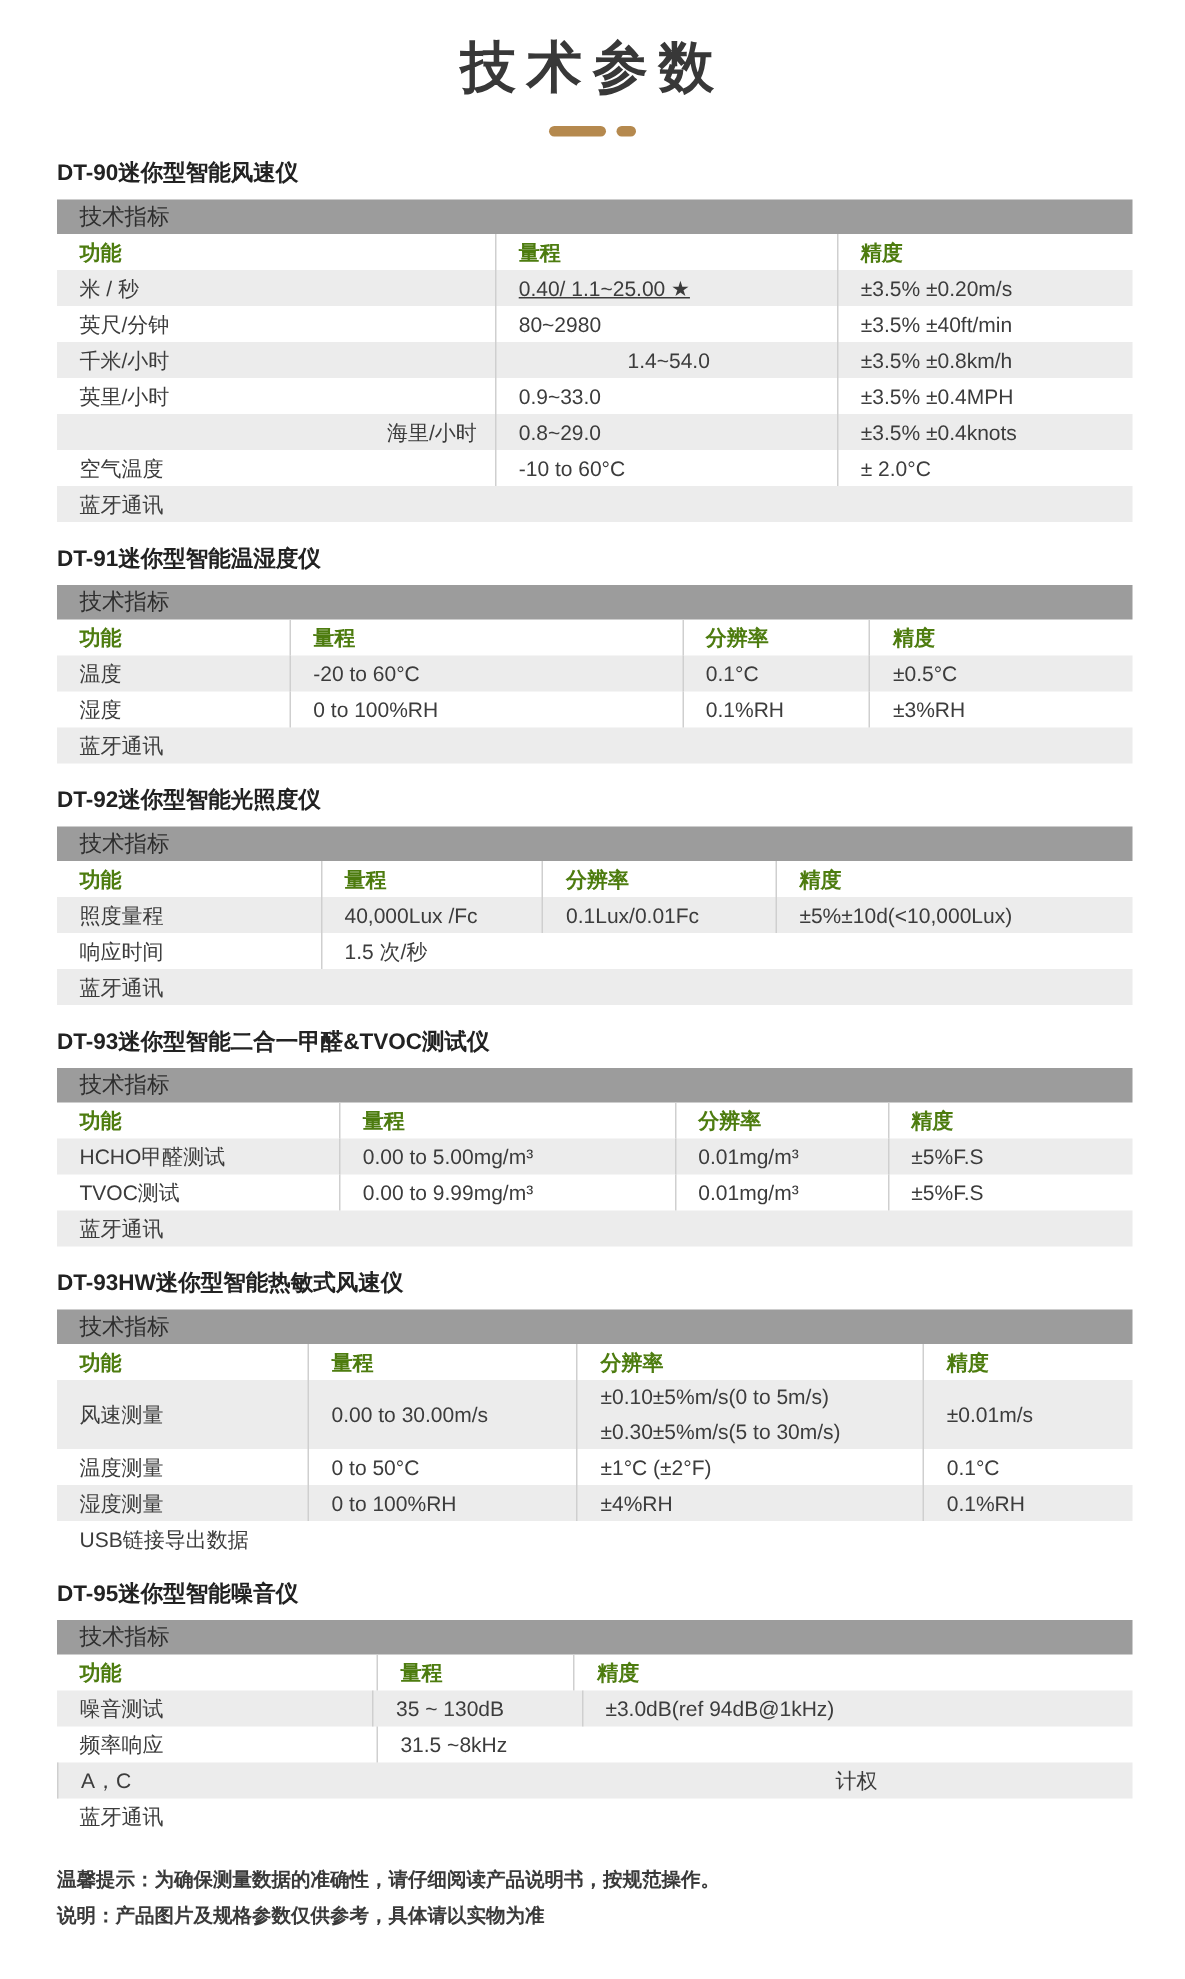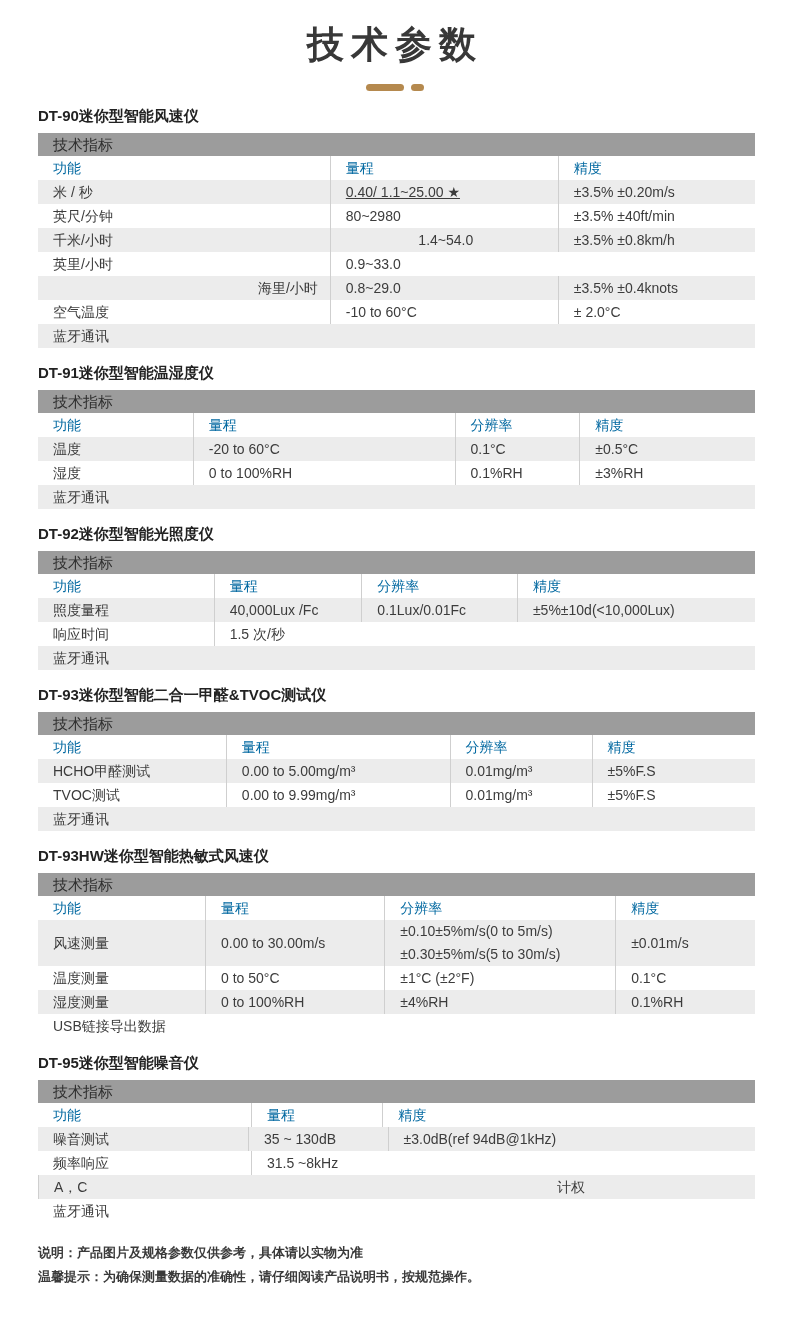--- a/index.html
+++ b/index.html
@@ -55,21 +55,21 @@
     box-sizing:border-box;
     padding:0 12px 0 15px;
     font-size:14px;
     display:flex;
     flex-direction:column;
     justify-content:center;
     min-height:24px;
   }
   .tcell.div{border-left:1px solid var(--divider);}
   .tcell .line{line-height:23px;white-space:nowrap;}
-  .trow.header .tcell .line{color:#0369a1;}
+  .trow.header .tcell .line{color:#4d7c0f;font-weight:bold;}
   .full-row{
     font-size:14px;line-height:24px;min-height:24px;
     padding-left:15px;box-sizing:border-box;
   }
   .full-row.stripe{background:var(--stripe);}
   .notes{margin:18px 35px 0 38px;padding-bottom:24px;}
   .note-line{
     font-size:13px;
     font-weight:bold;
     color:#3a3a3a;
@@ -135,20 +135,23 @@
               <div class="line">±3.5% ±0.8km/h</div>
             </div>
           </div>
           <div class="trow">
             <div class="tcell" style="width: 40.7%;">
               <div class="line">英里/小时</div>
             </div>
             <div class="tcell div" style="width: 31.8%;">
               <div class="line">0.9~33.0</div>
             </div>
+            <div class="tcell div" style="width: 27.5%;">
+              <div class="line">±3.5% ±0.4MPH</div>
+            </div>
           </div>
           <div class="trow stripe">
             <div class="tcell" style="width: 40.7%; text-align: right;">
               <div class="line">海里/小时</div>
             </div>
             <div class="tcell div" style="width: 31.8%;">
               <div class="line">0.8~29.0</div>
             </div>
             <div class="tcell div" style="width: 27.5%;">
               <div class="line">±3.5% ±0.4knots</div>
@@ -414,16 +417,16 @@
             <div class="tcell" style="width: 29.7%;">
               <div class="line">计权</div>
             </div>
           </div>
           <div class="full-row">蓝牙通讯</div>
         </div>
       </div>
     </div>
 
   <div class="notes">
+    <div class="note-line">温馨提示：为确保测量数据的准确性，请仔细阅读产品说明书，按规范操作。</div>
     <div class="note-line">说明：产品图片及规格参数仅供参考，具体请以实物为准</div>
-    <div class="note-line">温馨提示：为确保测量数据的准确性，请仔细阅读产品说明书，按规范操作。</div>
   </div>
 </div>
 
 </body></html>

